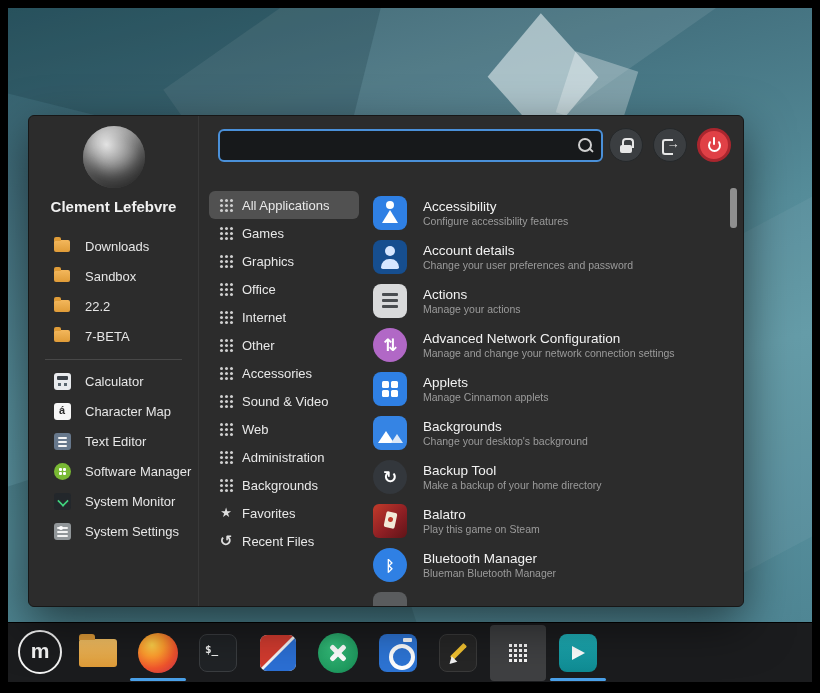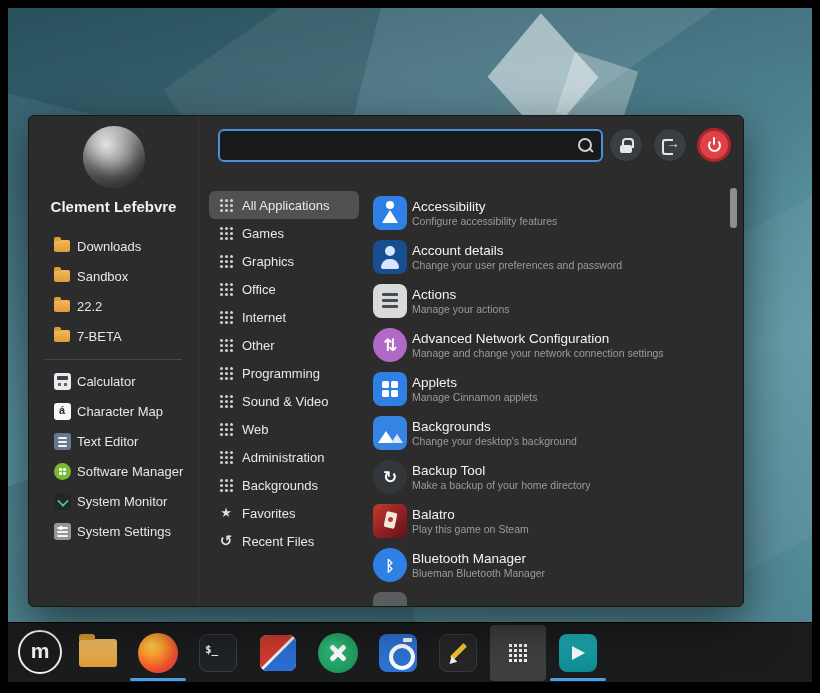--- a/index.html
+++ b/index.html
@@ -24,21 +24,21 @@
                  box-shadow:0 16px 48px rgba(0,0,0,0.55); display:flex; overflow:hidden; z-index:5; }
 
   
   .msidebar { width:170px; flex:none; border-right:1px solid rgba(255,255,255,0.06); padding-top:10px; }
   .avatar { width:62px; height:62px; border-radius:50%; margin:0 auto;
             background:radial-gradient(circle at 38% 30%, #e3e3e3 0%, #a8a8a8 30%, #6f6f6f 58%, #3a3a3a 92%);
             box-shadow:inset 0 -14px 16px rgba(20,20,20,0.5), inset 6px 8px 10px rgba(255,255,255,0.25); }
   .user-name { margin-top:10px; text-align:center; color:#f0f0f0; font-size:15px; font-weight:bold; }
   .side-list { margin:16px 0 0 24px; }
   .side-list.apps { margin-top:6px; }
-  .side-row { display:flex; align-items:center; gap:6px; height:30px; color:#e6e6e6; font-size:13px; cursor:default; }
+  .side-row { display:flex; align-items:center; gap:14px; height:30px; color:#e6e6e6; font-size:13px; cursor:default; }
   .side-sep { margin:8px 16px 6px 16px; border-top:1px solid #484848; }
   .s-ic { width:18px; height:18px; display:flex; align-items:center; justify-content:center; flex:none; position:relative; }
 
   .folder-icon { width:16px; height:12px; position:relative; background:linear-gradient(#f3b75c,#e09c38); border-radius:2px; }
   .folder-icon::before { content:""; position:absolute; top:-3px; left:0; width:7px; height:4px; background:#e09c38; border-radius:2px 2px 0 0; }
 
   .sicon { width:17px; height:17px; border-radius:3px; position:relative; }
   .ic-calc { background:#e9ebee; }
   .ic-calc::before { content:""; position:absolute; left:3px; right:3px; top:3px; height:4px; background:#3b4148; border-radius:1px; }
   .ic-calc::after { content:""; position:absolute; left:4px; top:10px; width:3px; height:3px; background:#5b6770; box-shadow:6px 0 0 #5b6770; }
@@ -86,21 +86,21 @@
   .cat-row.selected { background:#515151; }
   .cat-ic { width:14px; height:14px; display:flex; align-items:center; justify-content:center; flex:none; position:relative; }
   .grid-icon { width:13px; height:13px; position:relative; }
   .grid-icon::before { content:""; position:absolute; left:0; top:0; width:3px; height:3px; border-radius:50%; background:#d0d0d0;
       box-shadow:5px 0 0 #d0d0d0,10px 0 0 #d0d0d0,0 5px 0 #d0d0d0,5px 5px 0 #d0d0d0,10px 5px 0 #d0d0d0,0 10px 0 #d0d0d0,5px 10px 0 #d0d0d0,10px 10px 0 #d0d0d0; }
   .star-icon::before { content:"\2605"; color:#dedede; font-size:13px; line-height:14px; }
   .recent-icon::before { content:"\21BA"; color:#dedede; font-size:15px; font-weight:bold; line-height:14px; }
 
   
   .apps-list { flex:1; margin-left:10px; margin-right:16px; padding-top:17px; overflow:hidden; }
-  .app-row { display:flex; align-items:center; gap:5px; height:44px; padding:0 8px 0 4px; border-radius:6px; cursor:pointer; }
+  .app-row { display:flex; align-items:center; gap:16px; height:44px; padding:0 8px 0 4px; border-radius:6px; cursor:pointer; }
   .app-text { display:flex; flex-direction:column; justify-content:center; min-width:0; }
   .app-name { font-size:13.5px; color:#f2f2f2; line-height:17px; white-space:nowrap; }
   .app-desc { font-size:10.5px; color:#9b9b9b; line-height:13px; white-space:nowrap; }
   .aicon { width:34px; height:34px; border-radius:8px; position:relative; flex:none; }
   .aicon.flexc::before { position:absolute; inset:0; display:flex; align-items:center; justify-content:center; color:#fff; font-weight:bold; }
 
   .ic-accessibility { background:#2f80e4; }
   .ic-accessibility::before { content:""; position:absolute; top:5px; left:13px; width:8px; height:8px; background:#fff; border-radius:50%; }
   .ic-accessibility::after { content:""; position:absolute; top:14px; left:9px; border-left:8px solid transparent; border-right:8px solid transparent; border-bottom:13px solid #fff; }
   .ic-account { background:#164e8f; }
@@ -308,21 +308,21 @@
           <div class="cat-row">
             <span class="cat-ic">
                 <span class="grid-icon"></span>
               </span>
             <span>Other</span>
           </div>
           <div class="cat-row">
             <span class="cat-ic">
                 <span class="grid-icon"></span>
               </span>
-            <span>Programming</span>
+            <span>Accessories</span>
           </div>
           <div class="cat-row">
             <span class="cat-ic">
                 <span class="grid-icon"></span>
               </span>
             <span>Sound &amp; Video</span>
           </div>
           <div class="cat-row">
             <span class="cat-ic">
                 <span class="grid-icon"></span>

